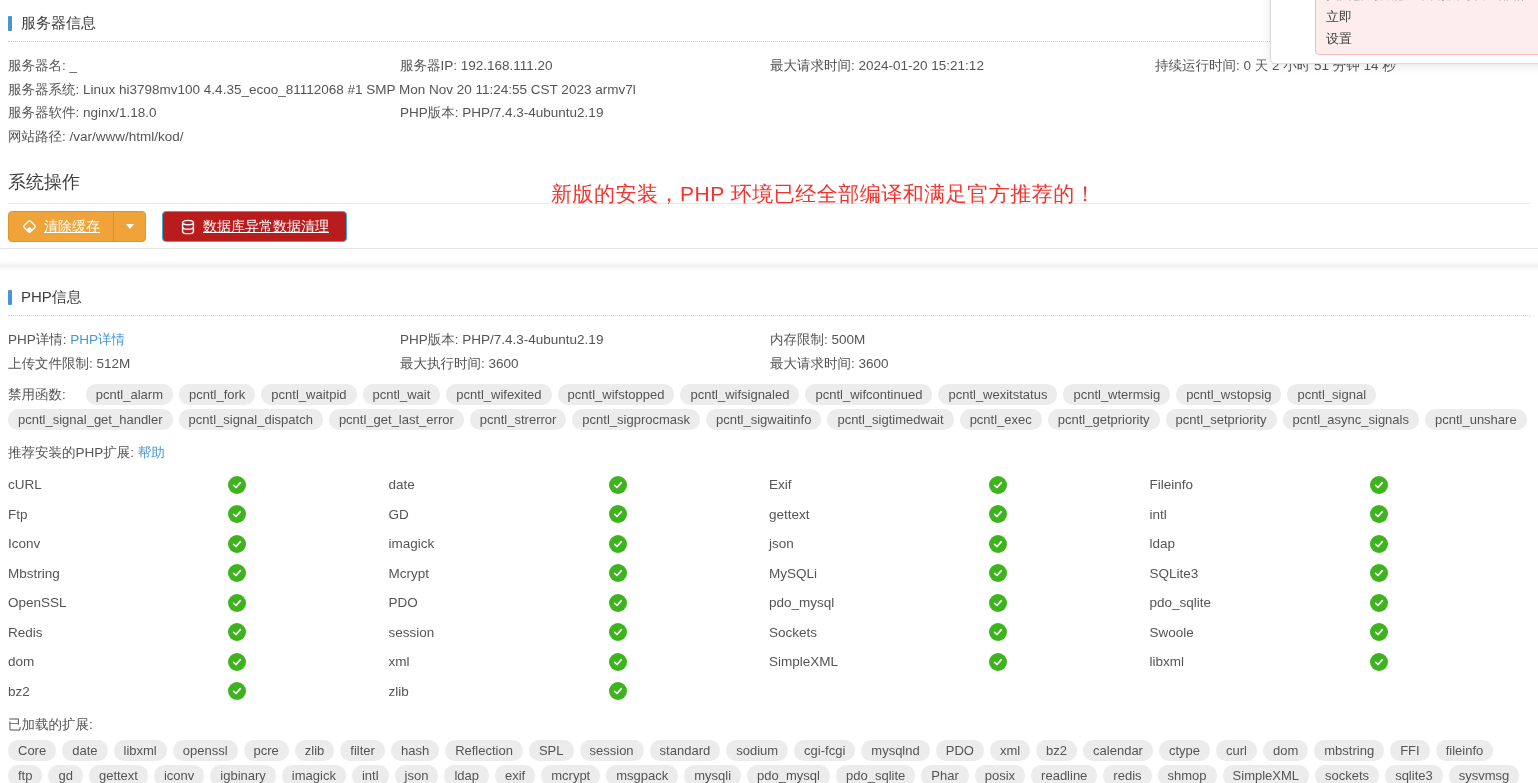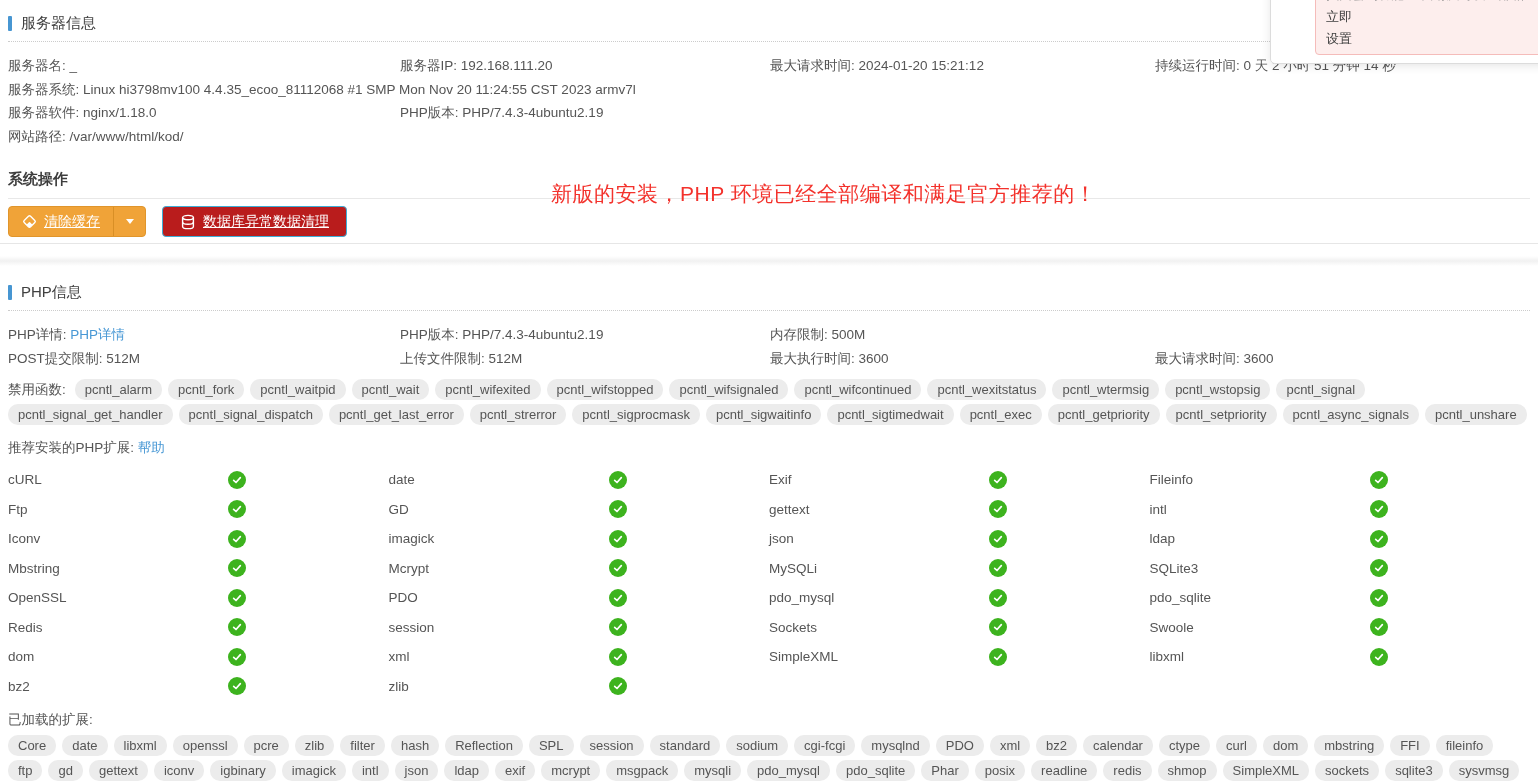--- a/index.html
+++ b/index.html
@@ -23,21 +23,21 @@
   .info-row { display:grid; grid-template-columns:392px 370px 385px auto;
     line-height:23.5px; }
   .info-cell { white-space:nowrap; overflow:visible; }
   .info-cell.span-all { grid-column:1 / -1; }
   .lbl { color:#555; }
   .val { color:#555; }
 
   a.link { color:#4898d5; text-decoration:none; cursor:pointer; }
 
   
-  .sub-header { margin-top:22px; font-size:15px; font-weight:bold; color:#3d3d3d;
+  .sub-header { margin-top:22px; font-size:18px; font-weight:normal; color:#3d3d3d;
     padding-bottom:9px; border-bottom:1px solid #e8e8e8; }
 
   
   .annotation { position:absolute; left:551px; top:166px; z-index:5;
     color:#f3322c; font-size:21px; letter-spacing:0.5px; white-space:nowrap; }
 
   
   .btn-row { margin-top:7px; display:flex; align-items:center; }
   .btn { height:31px; border-radius:4px; display:inline-flex; align-items:center;
     color:#fff; font-size:14px; cursor:pointer; user-select:none;text-decoration:underline; }
@@ -55,21 +55,21 @@
   .section-gap::before { content:""; position:absolute; left:0; right:0; top:3px;
     border-top:1px solid #e6e6e6; }
   .section-gap::after { content:""; position:absolute; left:0; right:0; top:16px;
     height:10px; background:linear-gradient(#fff,#f1f1f1 50%,#fff); }
 
   
   .tags { display:flex; flex-wrap:wrap; gap:4px 6px; align-items:center; }
   .tag { background:#ececec; border-radius:10px; padding:2px 10px; font-size:13px;
     color:#555; line-height:17px; white-space:nowrap; }
   .tags-inline { margin-top:9px; }
-  .tags-inline .lead { margin-right:3px; }
+  .tags-inline .lead { margin-right:14px; }
 
   .rec-line { margin-top:14px; }
 
   
   .ext-grid { margin-top:8px; display:grid; grid-template-columns:repeat(4,1fr);
     grid-auto-rows:29.5px; align-items:center; }
   .ext-cell { display:flex; align-items:center; }
   .ext-name { width:220px; color:#555; }
   .check-icon { width:18px; height:18px; border-radius:50%; background:#3db31e;
     display:inline-flex; align-items:center; justify-content:center; flex:0 0 18px; }
@@ -189,24 +189,20 @@
         <span class="val">PHP/7.4.3-4ubuntu2.19</span>
       </div>
       <div class="info-cell">
         <span class="lbl">内存限制:</span>
         <span class="val">500M</span>
       </div>
       <div class="info-cell"></div>
     </div>
     <div class="info-row">
       <div class="info-cell">
-        <span class="lbl">POST提交限制:</span>
-        <span class="val">512M</span>
-      </div>
-      <div class="info-cell">
         <span class="lbl">上传文件限制:</span>
         <span class="val">512M</span>
       </div>
       <div class="info-cell">
         <span class="lbl">最大执行时间:</span>
         <span class="val">3600</span>
       </div>
       <div class="info-cell">
         <span class="lbl">最大请求时间:</span>
         <span class="val">3600</span>

